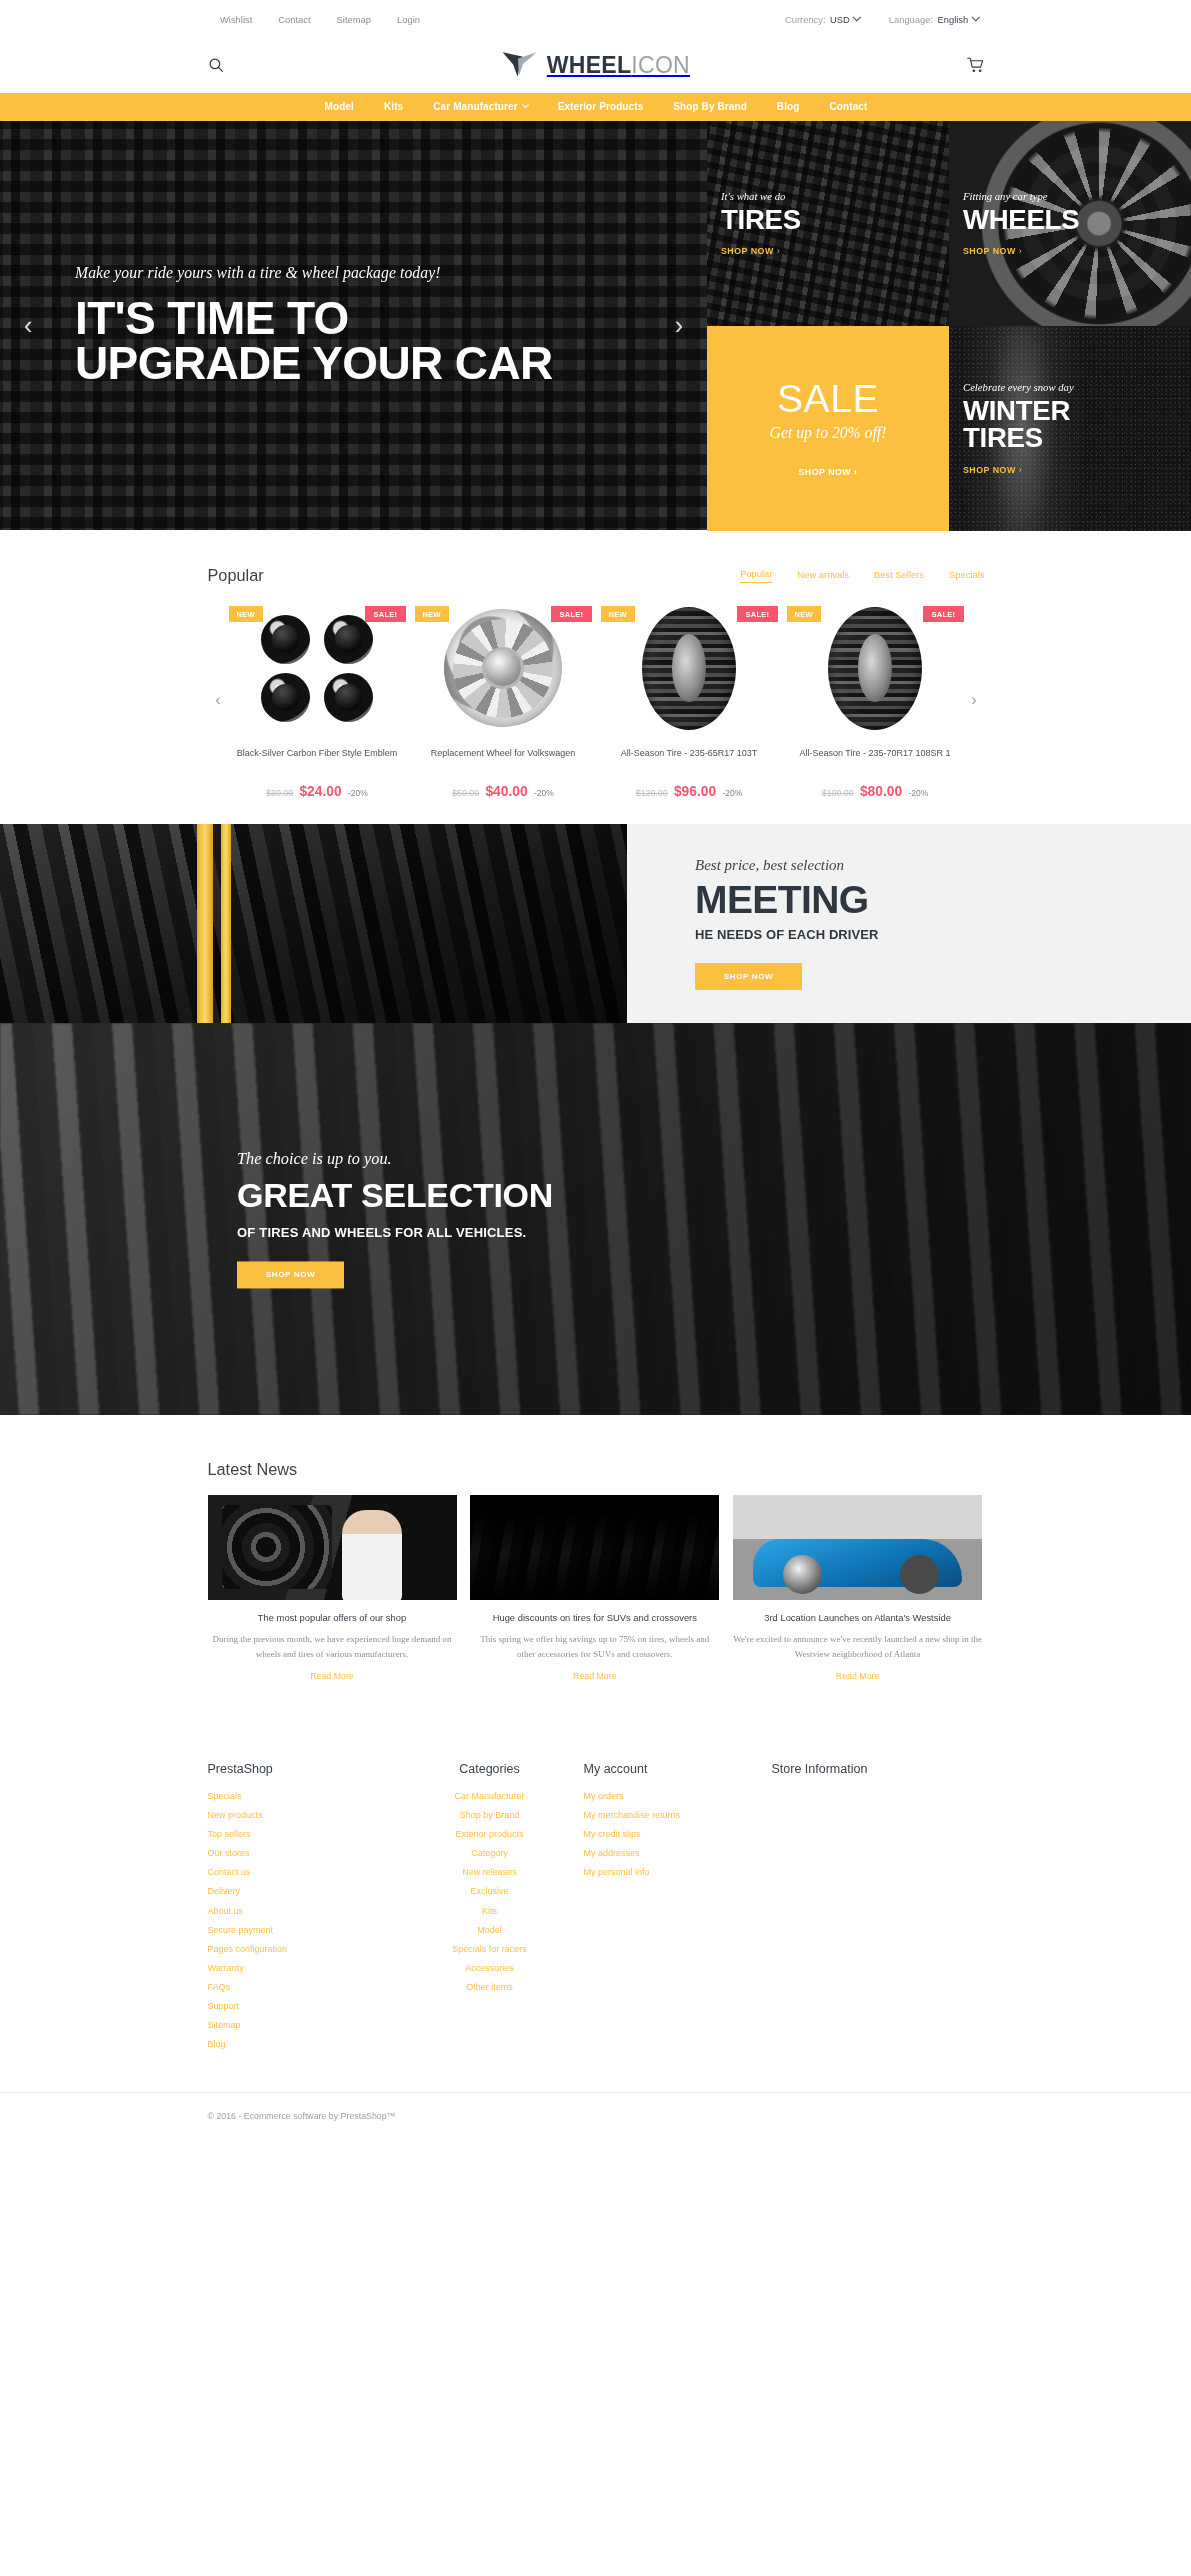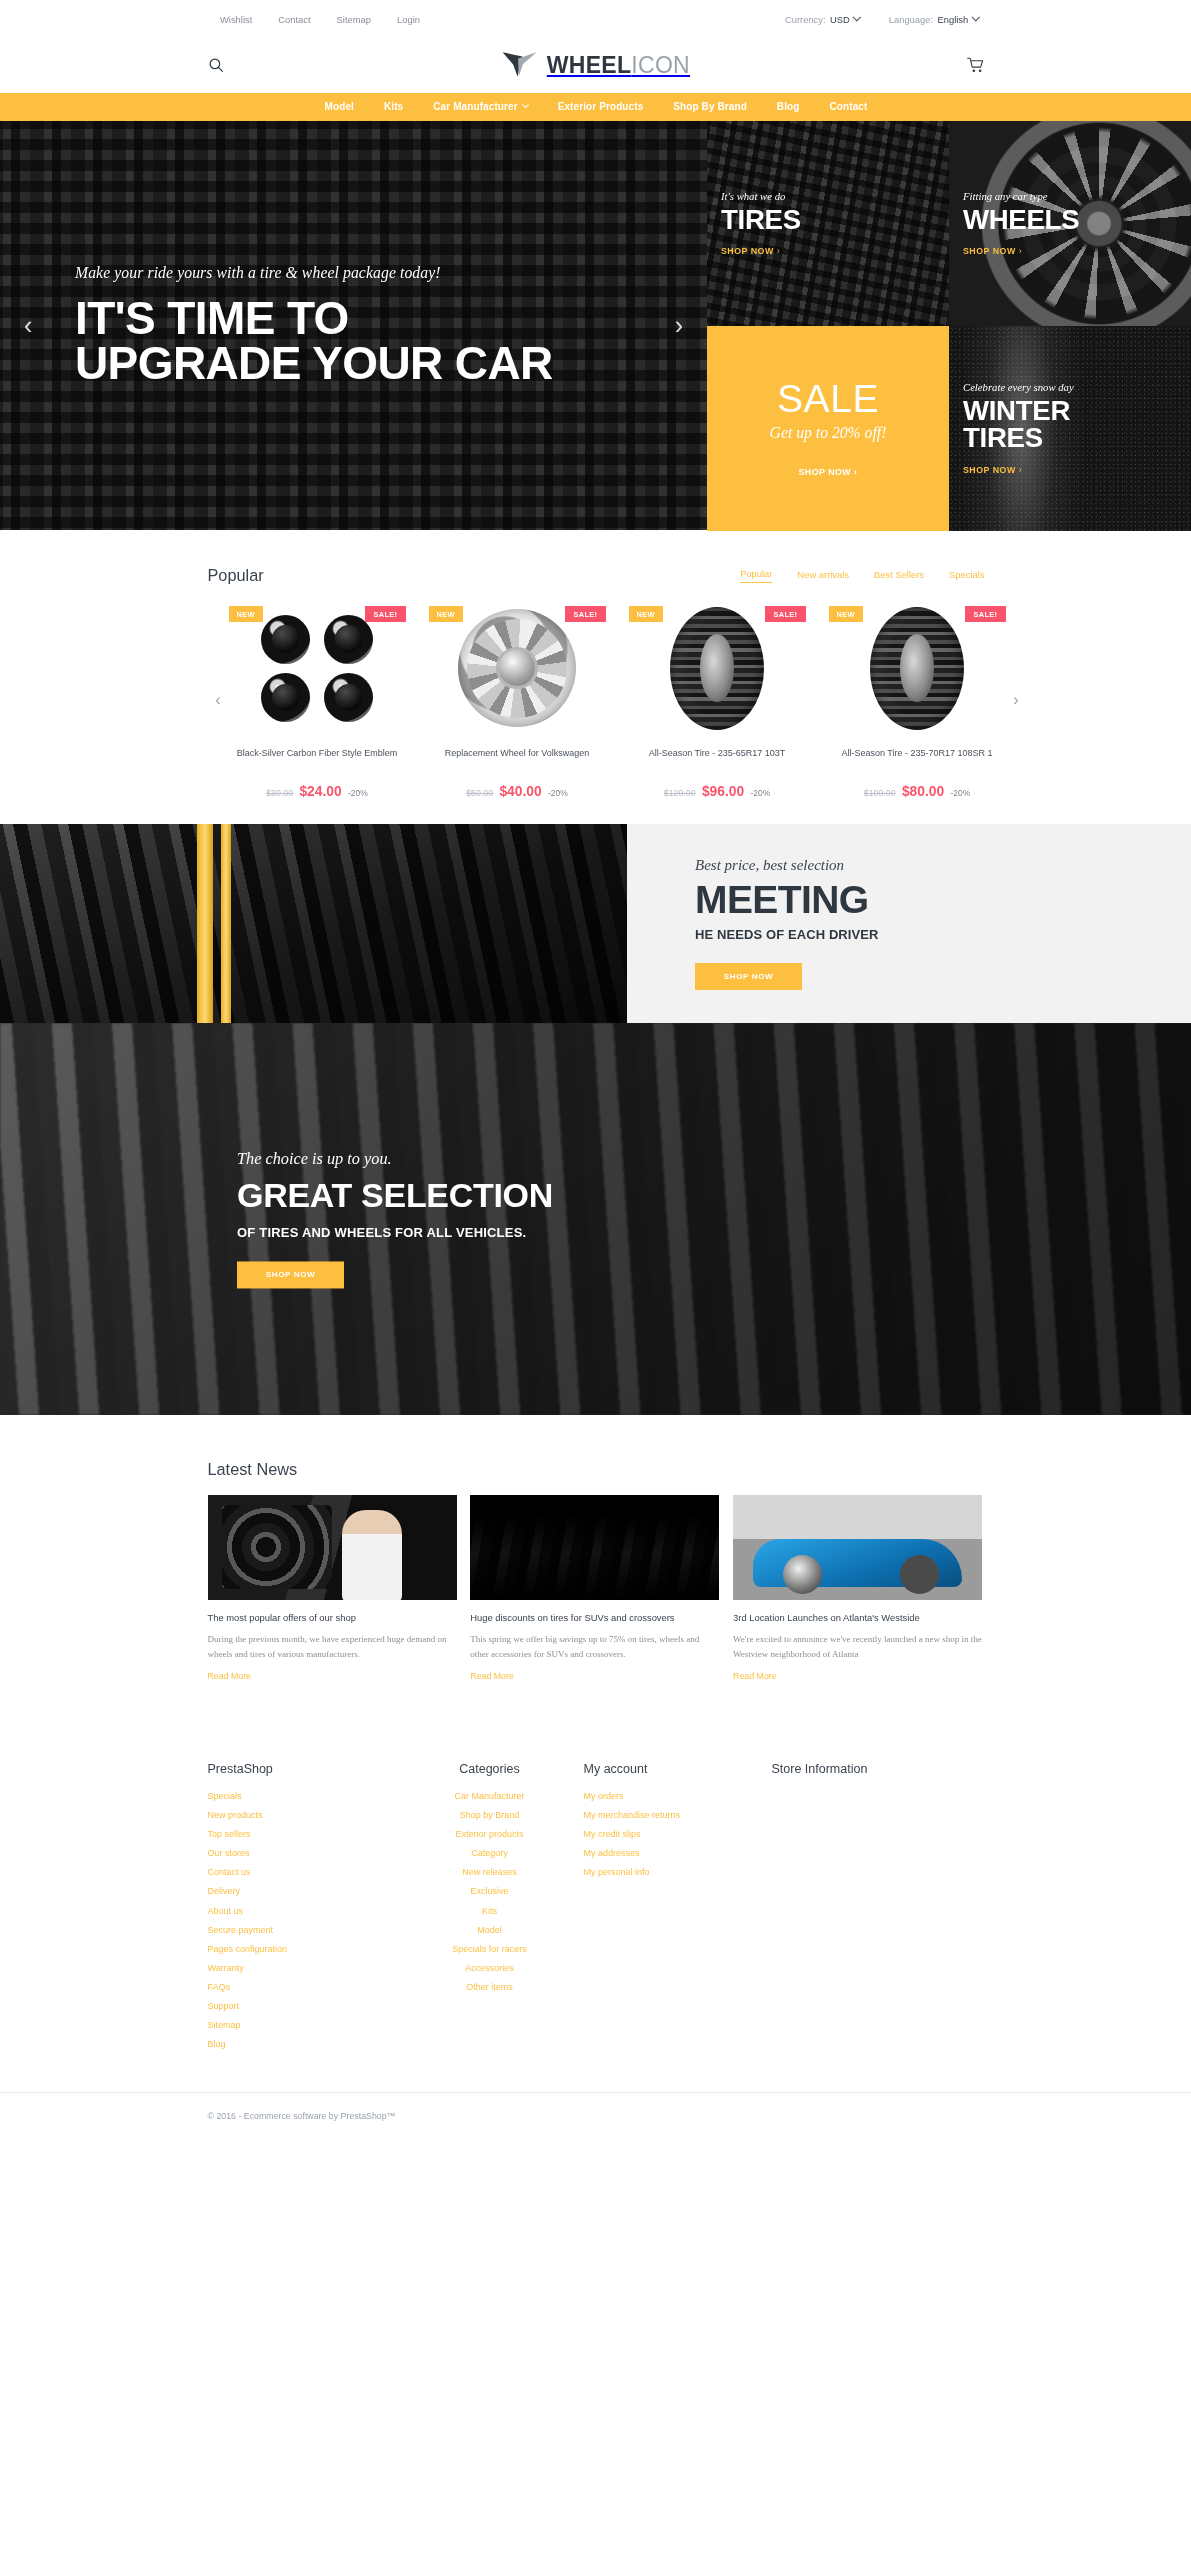--- a/index.html
+++ b/index.html
@@ -70,21 +70,21 @@
   
   .section-pop { padding: 36px 0 25px; }
   .pop-head { display: flex; align-items: flex-end; }
   .pop-title { font-size: 16.3px; color: #3a434e; font-weight: 400; }
   .pop-tabs { margin-left: auto; display: flex; gap: 25px; align-items: flex-end; padding-bottom: 1.9px; }
   .pop-tabs a { color: #fcbf40; font-size: 9.4px; text-decoration: none; padding-bottom: 2.5px; }
   .pop-tabs a.active { border-bottom: 1.3px solid #fcbf40; }
 
   .carousel { display: flex; align-items: center; margin-top: 16.3px; position: relative; }
   .car-arrow { color: #9aa2ab; font-size: 16.3px; cursor: pointer; width: 21px; text-align: center; flex: 0 0 21px; font-weight: 300; }
-  .products { display: flex; gap: 23px; flex: 1; }
+  .products { display: flex; gap: 2px; flex: 1; justify-content: space-between; }
   .pcard { width: 177px; text-align: center; }
   .pimg { height: 135px; position: relative; display: flex; align-items: center; justify-content: center; overflow: hidden; }
   .badge { position: absolute; top: 5px; font-size: 7.5px; font-weight: 700; color: #fff; padding: 3.8px 8.1px; z-index: 5; letter-spacing: 0.3px; }
   .badge.new { left: 0; background: #fcbf40; }
   .badge.sale { right: 0; background: #f9546b; }
   .pname { font-size: 9px; color: #4a525c; line-height: 1.5; margin-top: 11.3px; min-height: 27.6px; }
   .prices { margin-top: 8.8px; display: flex; align-items: baseline; justify-content: center; gap: 6.3px; }
   .old { color: #b9bec6; font-size: 8.8px; text-decoration: line-through; }
   .new-price { color: #f9546b; font-size: 13.8px; font-weight: 700; }
   .disc { color: #7c838d; font-size: 8.5px; }
@@ -104,21 +104,21 @@
   .great { height: 392px; position: relative; overflow: hidden; background: #2d2d2d; }
   .great-copy { position: absolute; left: 237px; top: 50%; transform: translateY(-50%); z-index: 3; }
   .great-sub { font-family: "Liberation Serif", serif; font-style: italic; color: #fff; font-size: 16.3px; }
   .great-title { color: #fff; font-size: 34px; font-weight: 700; letter-spacing: -0.3px; margin-top: 7.5px; }
   .great-line { color: #fff; font-size: 13px; font-weight: 700; margin-top: 10px; letter-spacing: 0.2px; }
 
   
   .news { padding: 45px 0 56px; }
   .news-title { font-size: 16.3px; color: #3a434e; font-weight: 400; margin-bottom: 16.3px; }
   .news-grid { display: flex; gap: 13.8px; }
-  .ncard { width: 249px; }
+  .ncard { width: 249px; text-align: center; }
   .nimg { height: 105px; overflow: hidden; position: relative; background: #444; }
   .nhead { font-size: 9.4px; color: #3a434e; margin-top: 11.3px; line-height: 1.4; }
   .ntext { font-family: "Liberation Serif", serif; font-size: 9px; color: #8a8f99; line-height: 1.7; margin-top: 7.5px; }
   .nlink { display: inline-block; margin-top: 8.8px; color: #fcbf40; font-size: 8.8px; text-decoration: none; }
 
   
   .footer { padding: 25px 0 0; }
   .fgrid { display: flex; }
   .fcol { }
   .fcol.c1 { width: 188px; }

